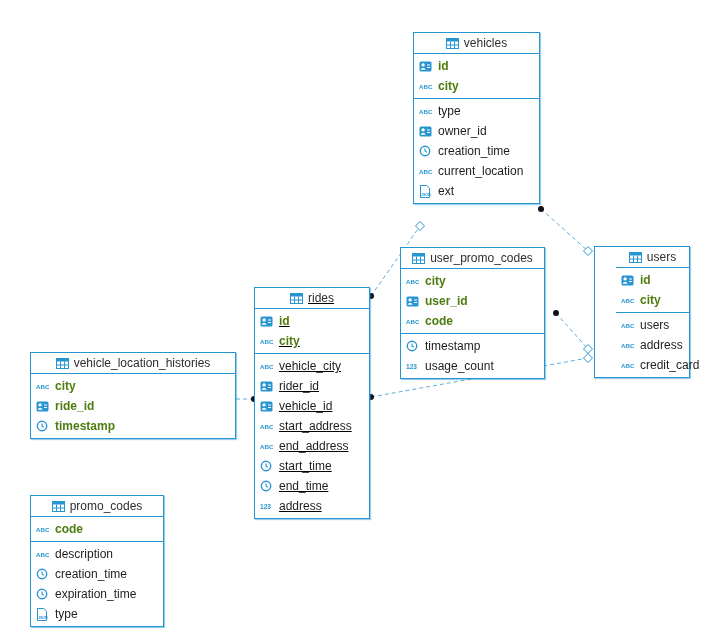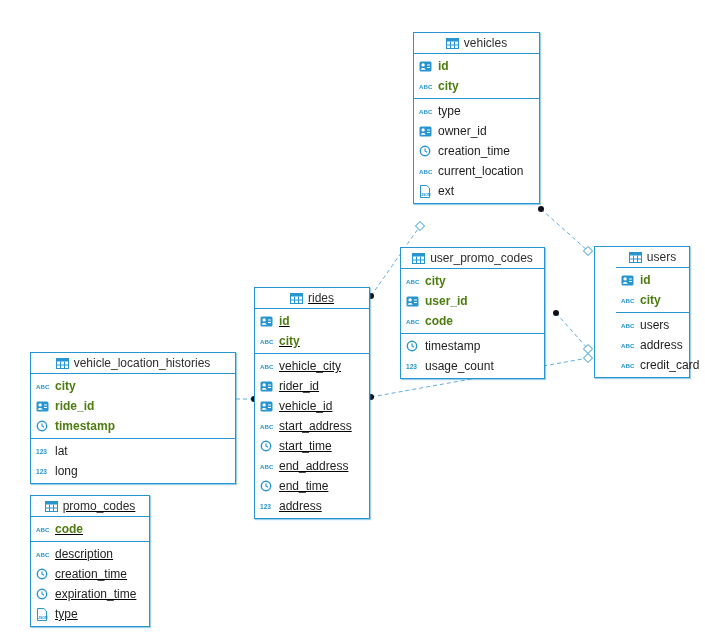--- a/index.html
+++ b/index.html
@@ -365,34 +365,34 @@
           <div class="entity-row">
             <span class="row-icon">
               <svg width="15" height="10" viewBox="0 0 15 10">
                 <text x="0" y="8" font-size="6.2" font-weight="bold" fill="#2795d0" font-family="'Liberation Sans',sans-serif">ABC</text>
               </svg>
             </span>
             <span class="row-label">start_address</span>
           </div>
           <div class="entity-row">
             <span class="row-icon">
+              <svg width="15" height="10" viewBox="0 0 15 10">
+                <text x="0" y="8" font-size="6.2" font-weight="bold" fill="#2795d0" font-family="'Liberation Sans',sans-serif">ABC</text>
+              </svg>
+            </span>
+            <span class="row-label">end_address</span>
+          </div>
+          <div class="entity-row">
+            <span class="row-icon">
               <svg width="12" height="12" viewBox="0 0 12 12">
                 <circle cx="6" cy="6" r="4.7" fill="#fff" stroke="#2795d0" stroke-width="1.4"></circle>
                 <path d="M6 3.4 L6 6 L8 7.2" stroke="#2795d0" stroke-width="1.1" fill="none"></path>
               </svg>
             </span>
             <span class="row-label">start_time</span>
-          </div>
-          <div class="entity-row">
-            <span class="row-icon">
-              <svg width="15" height="10" viewBox="0 0 15 10">
-                <text x="0" y="8" font-size="6.2" font-weight="bold" fill="#2795d0" font-family="'Liberation Sans',sans-serif">ABC</text>
-              </svg>
-            </span>
-            <span class="row-label">end_address</span>
           </div>
           <div class="entity-row">
             <span class="row-icon">
               <svg width="12" height="12" viewBox="0 0 12 12">
                 <circle cx="6" cy="6" r="4.7" fill="#fff" stroke="#2795d0" stroke-width="1.4"></circle>
                 <path d="M6 3.4 L6 6 L8 7.2" stroke="#2795d0" stroke-width="1.1" fill="none"></path>
               </svg>
             </span>
             <span class="row-label">end_time</span>
           </div>
@@ -443,40 +443,22 @@
           <div class="entity-row pk">
             <span class="row-icon">
               <svg width="12" height="12" viewBox="0 0 12 12">
                 <circle cx="6" cy="6" r="4.7" fill="#fff" stroke="#2795d0" stroke-width="1.4"></circle>
                 <path d="M6 3.4 L6 6 L8 7.2" stroke="#2795d0" stroke-width="1.1" fill="none"></path>
               </svg>
             </span>
             <span class="row-label">timestamp</span>
           </div>
         </div>
-        <div class="entity-section cols">
-          <div class="entity-row">
-            <span class="row-icon">
-              <svg width="15" height="10" viewBox="0 0 15 10">
-                <text x="0" y="8" font-size="6.6" font-weight="bold" fill="#2795d0" font-family="'Liberation Sans',sans-serif">123</text>
-              </svg>
-            </span>
-            <span class="row-label">lat</span>
-          </div>
-          <div class="entity-row">
-            <span class="row-icon">
-              <svg width="15" height="10" viewBox="0 0 15 10">
-                <text x="0" y="8" font-size="6.6" font-weight="bold" fill="#2795d0" font-family="'Liberation Sans',sans-serif">123</text>
-              </svg>
-            </span>
-            <span class="row-label">long</span>
-          </div>
-        </div>
       </div>
-      <div class="entity-box" style="left: 30px; top: 495px; width: 120px; text-decoration: underline;">
+      <div class="entity-box" style="left: 30px; top: 495px; width: 134px;">
         <div class="entity-header">
           <span class="row-icon">
             <svg width="13" height="11" viewBox="0 0 13 11">
               <rect x="0.5" y="0.5" width="12" height="10" fill="#fff" stroke="#2795d0"></rect>
               <rect x="0.5" y="0.5" width="12" height="3" fill="#2795d0"></rect>
               <line x1="4.5" y1="3.5" x2="4.5" y2="10.5" stroke="#2795d0"></line>
               <line x1="8.5" y1="3.5" x2="8.5" y2="10.5" stroke="#2795d0"></line>
               <line x1="0.5" y1="7" x2="12.5" y2="7" stroke="#2795d0"></line>
             </svg>
           </span>

